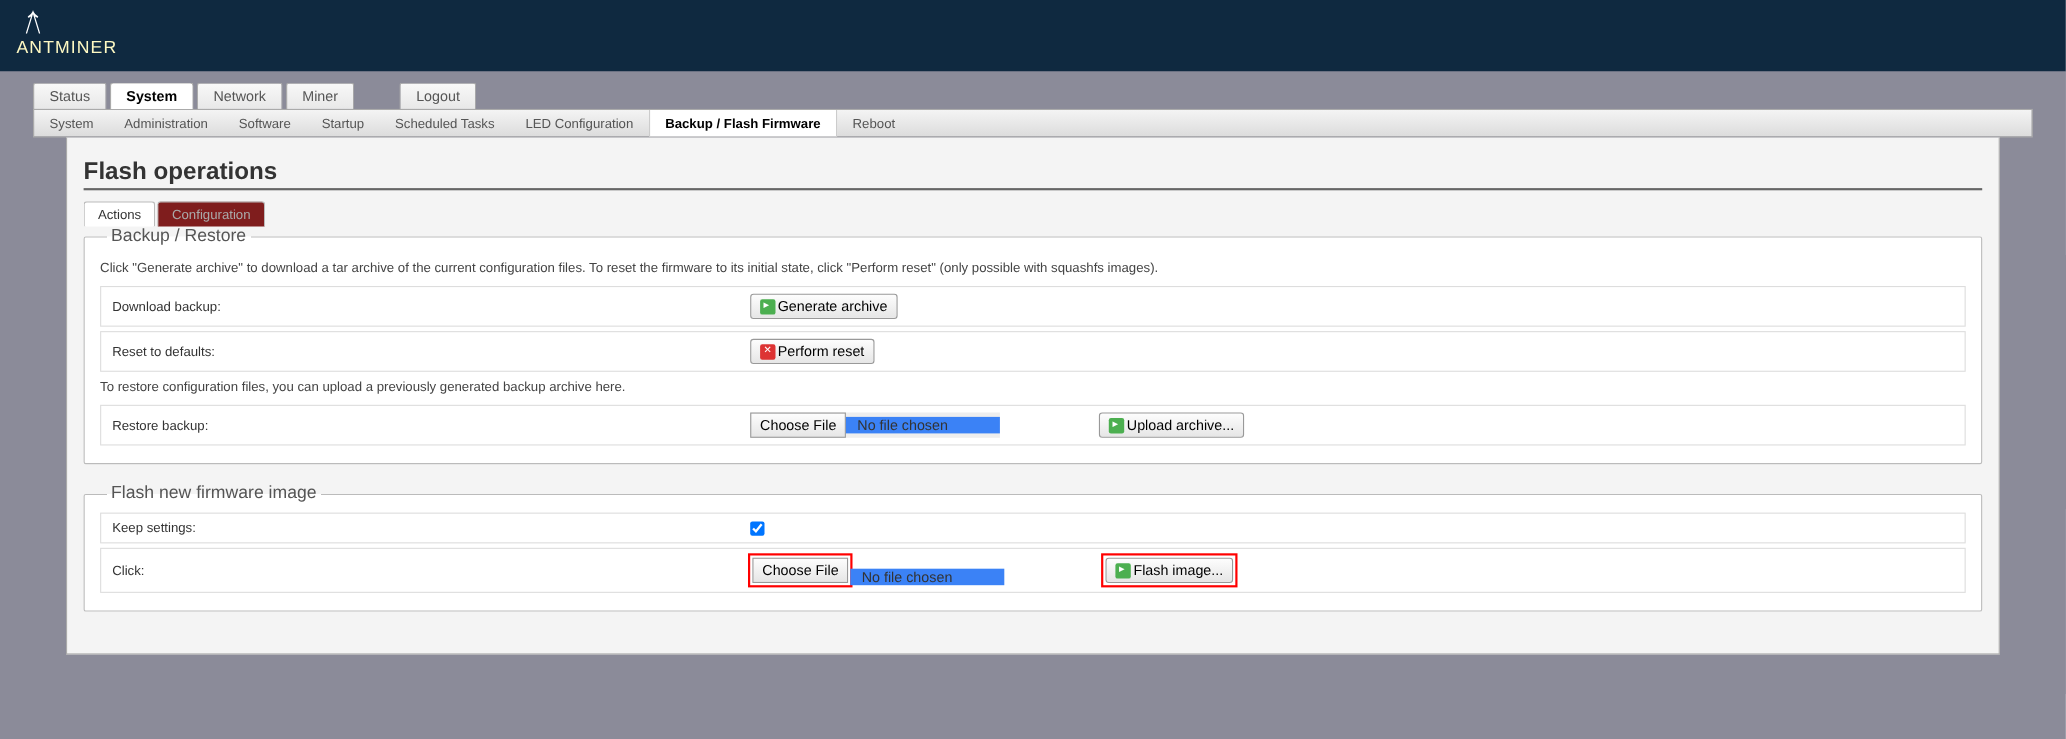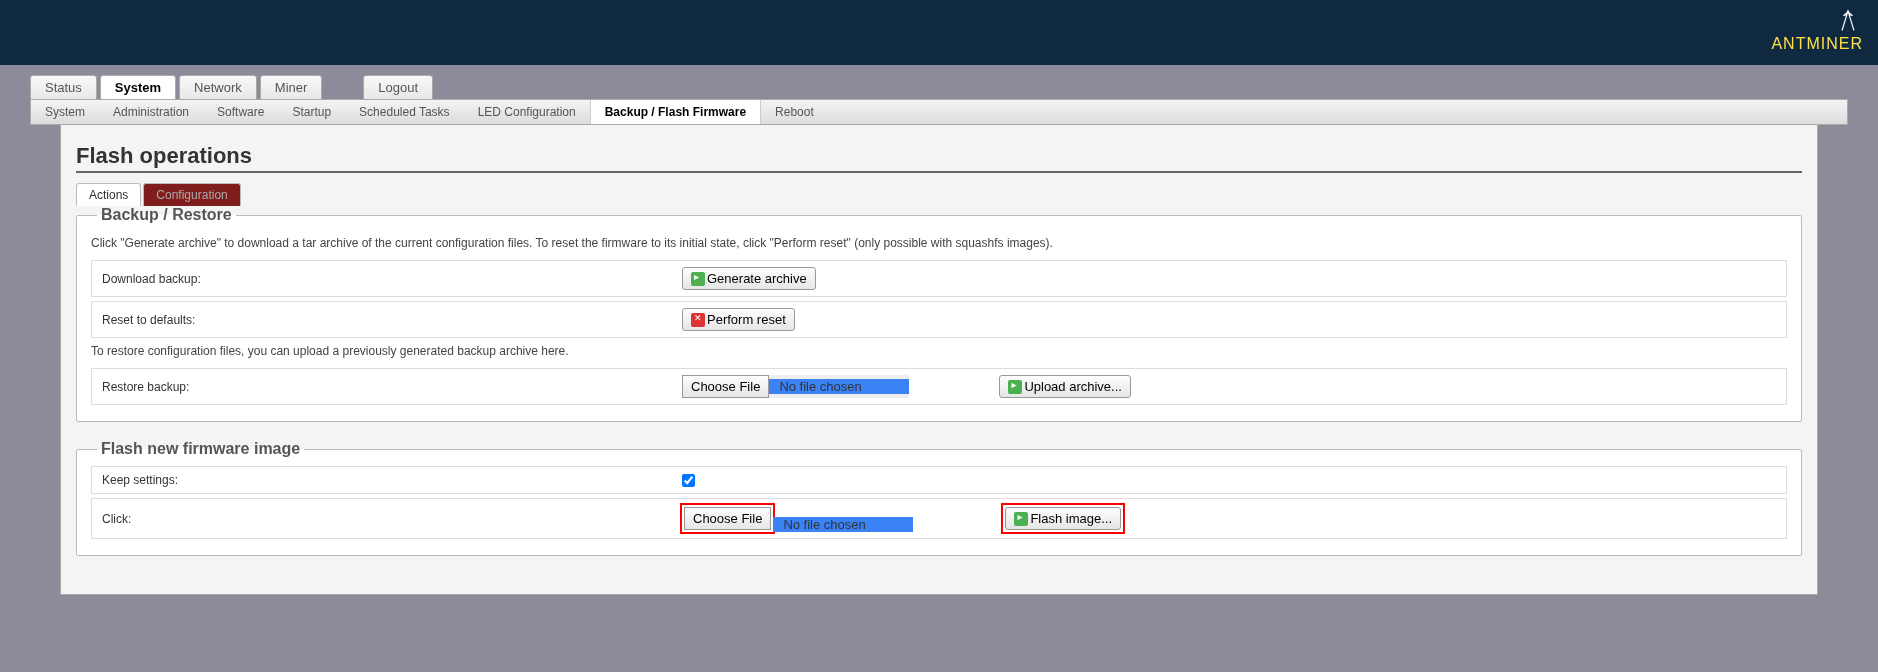--- a/index.html
+++ b/index.html
@@ -1,18 +1,18 @@
 <!DOCTYPE html>
 <html><head>
 <meta charset="utf-8">
 <style>
 * { box-sizing: border-box; margin: 0; padding: 0; }
 body { font-family: Verdana, Arial, sans-serif; font-size: 13px; background: #8b8b99; color: #333; width: 1878px; }
 .header-bar { background: #0f2940; height: 65px; padding: 5px 15px; }
-.logo { color: #fde047; display: flex; flex-direction: column; align-items: flex-end; }
+.logo { color: #fef9c3; display: flex; flex-direction: column; align-items: flex-start; }
 .logo-icon { width: 30px; height: 30px; }
 .logo-text { font-size: 16px; letter-spacing: 1px; font-weight: 400; }
 
 .tabs-container { padding: 10px 30px 16px 30px; background: #8b8b99; }
 .main-tabs { display: flex; gap: 3px; }
 .main-tabs .tab, .main-tabs .tab-spacer + .tab { 
   background: linear-gradient(#f8f8f8, #e8e8e8); 
   border: 1px solid #aaa; border-bottom: none;
   padding: 4px 14px; cursor: pointer; color: #555;
   border-radius: 3px 3px 0 0;
@@ -39,21 +39,21 @@
 }
 .inner-tabs .itab.disabled { background: #7f1d1d; color: #aaa; }
 
 fieldset.cbi-section { 
   border: 1px solid #bbb; background: #fff; 
   padding: 8px 14px 12px 14px; margin-bottom: 18px;
   border-radius: 2px;
 }
 fieldset.cbi-section > legend { 
   font-family: "Trebuchet MS", sans-serif; 
-  font-size: 16px; font-weight: bold; color: #555; 
+  font-size: 16px; font-weight: normal; color: #555; 
   padding: 0 4px; margin-left: 6px;
 }
 .section-desc { font-size: 12px; color: #444; margin: 4px 0 10px 0; }
 
 .field-row { 
   display: flex; align-items: center; 
   border: 1px solid #ddd; background: #fff;
   padding: 6px 10px; margin-bottom: 4px;
 }
 .field-label { width: 580px; color: #333; font-size: 12px; }

